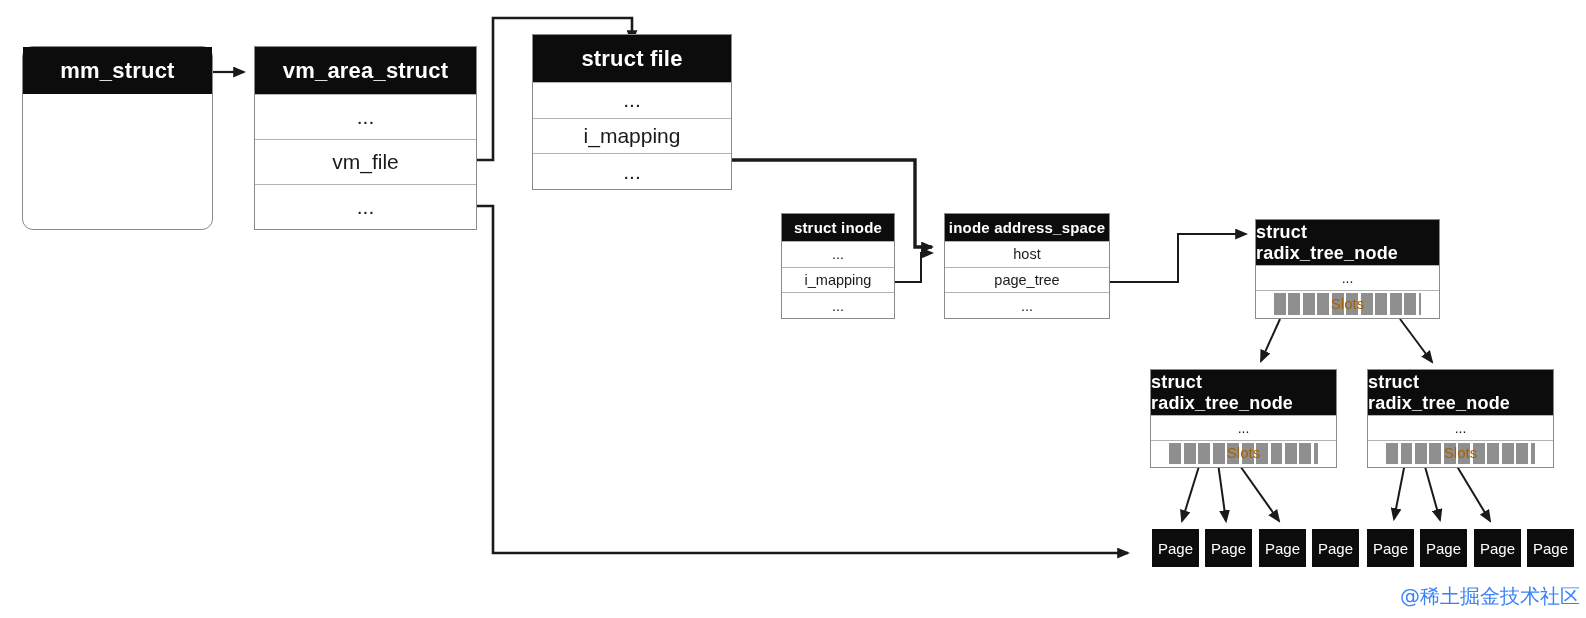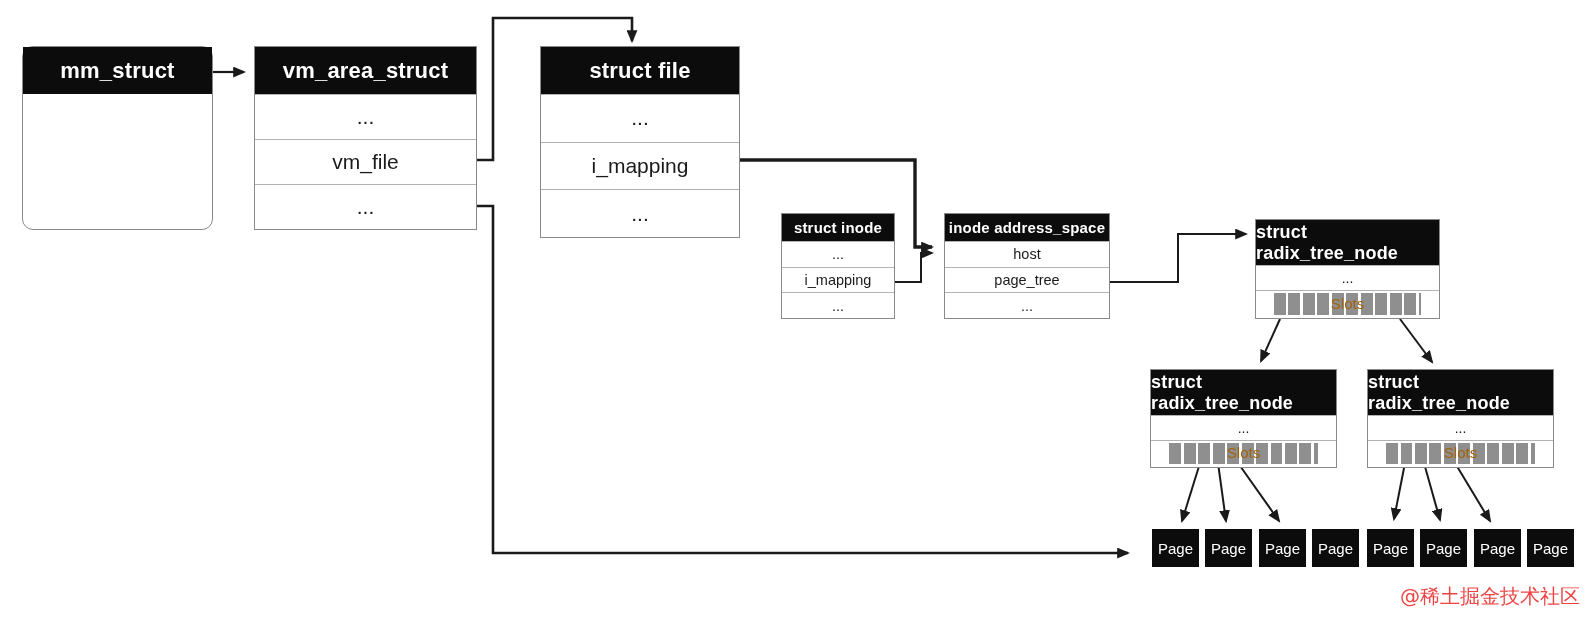--- a/index.html
+++ b/index.html
@@ -45,21 +45,21 @@
   }
 
   .page {
     position:absolute; top:529px; width:47px; height:38px;
     background:#0c0c0c; color:#ffffff; font-size:15px;
     display:flex; align-items:center; justify-content:center;
   }
 
   .watermark {
     position:absolute; right:6px; bottom:8px;
-    color:#ef4444; font-size:20px;
+    color:#3b82f6; font-size:20px;
     font-family:"DejaVu Sans", sans-serif;
   }
 </style>
 </head>
 <body>
 
 <div class="canvas">
 
   <svg class="wires" viewBox="0 0 1586 618">
     <defs>
@@ -97,21 +97,21 @@
     <div class="body"></div>
   </div>
 
   <div class="box big" style="left:254px; top:46px; width:223px; height:184px;">
     <div class="hd">vm_area_struct</div>
     <div class="row">...</div>
     <div class="row">vm_file</div>
     <div class="row">...</div>
   </div>
 
-  <div class="box big" style="left:532px; top:46px; width:200px; height:192px;margin-left:8px;">
+  <div class="box big" style="left:532px; top:34px; width:200px; height:156px;">
     <div class="hd">struct file</div>
     <div class="row">...</div>
     <div class="row">i_mapping</div>
     <div class="row">...</div>
   </div>
 
   <div class="box small" style="left:781px; top:213px; width:114px; height:106px;">
     <div class="hd">struct inode</div>
     <div class="row">...</div>
     <div class="row">i_mapping</div>

